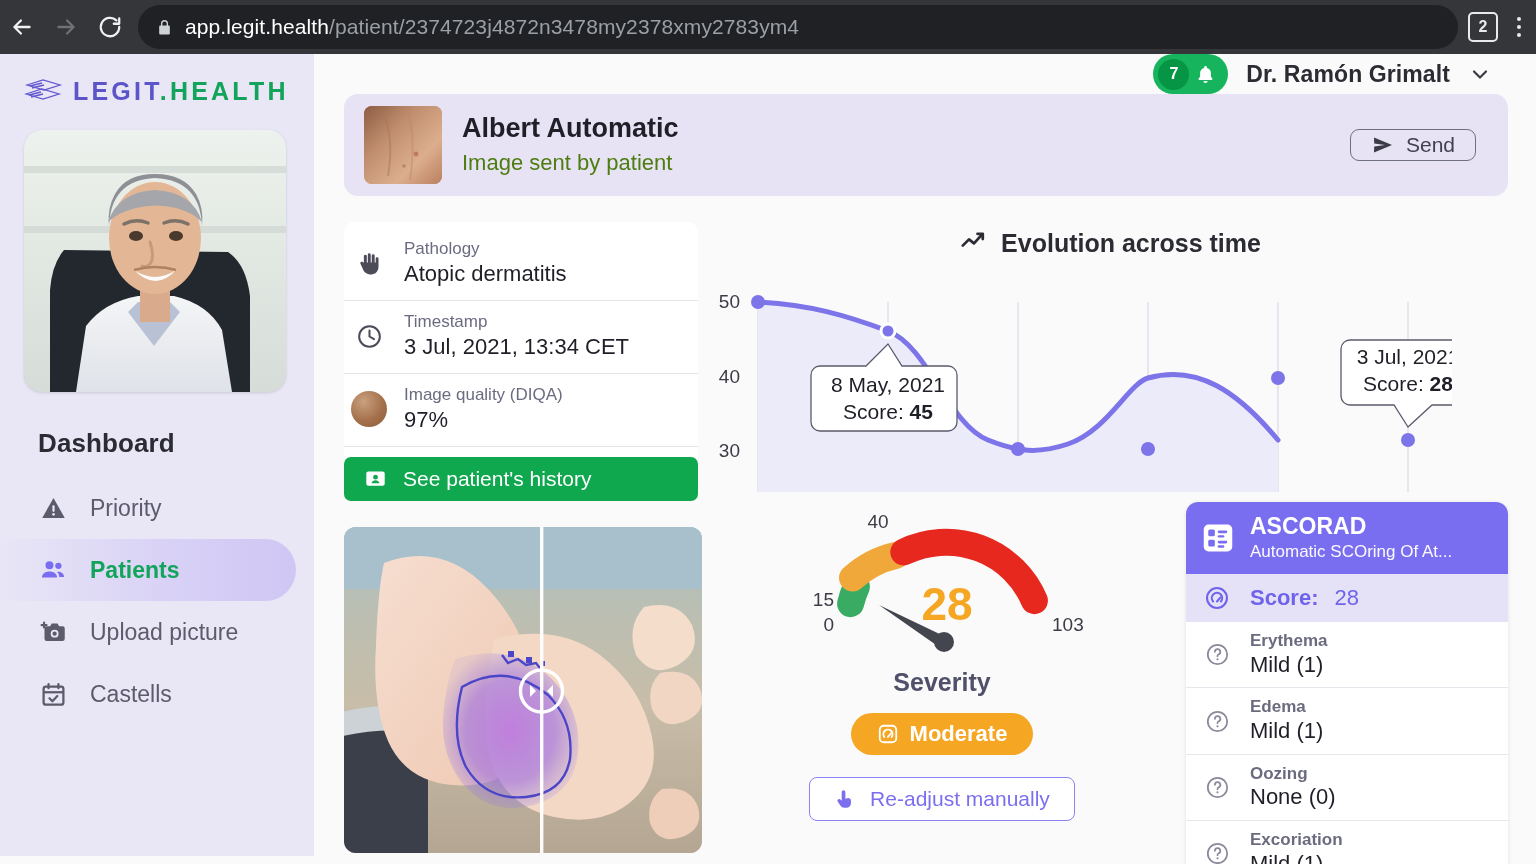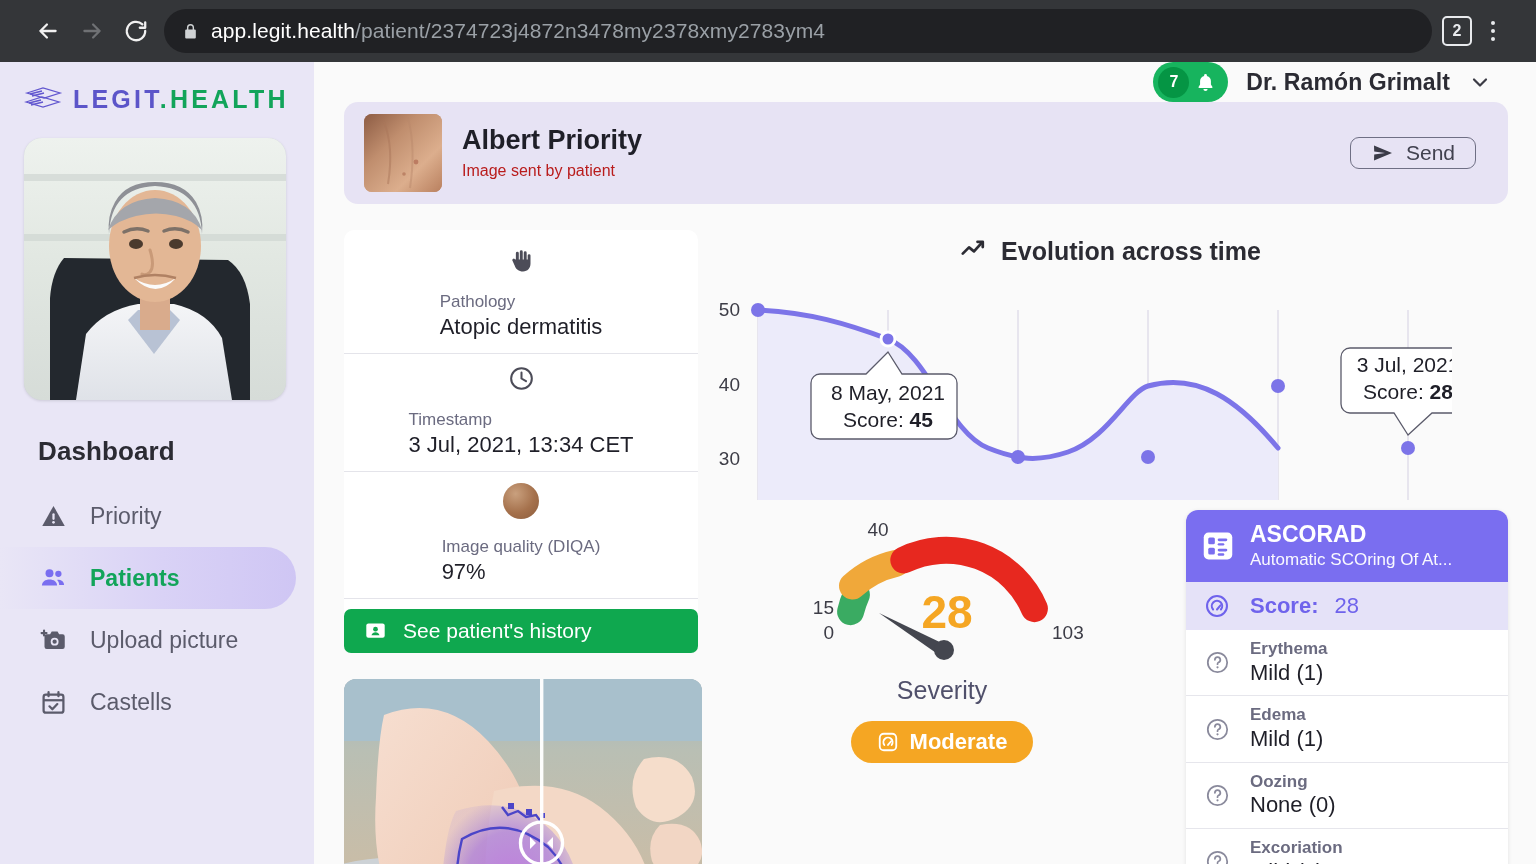--- a/index.html
+++ b/index.html
@@ -5,22 +5,22 @@
   * { box-sizing: border-box; margin: 0; padding: 0; }
   html, body {
     width: 1536px; height: 864px;
     overflow: hidden;
     font-family: "Liberation Sans", sans-serif;
     background: #fafafa;
   }
 
   
   .browser-bar {
-    height: 62px; background: #343639;
-    display: flex; align-items: center; gap: 0; padding: 0 26px;
+    height: 54px; background: #343639;
+    display: flex; align-items: center; gap: 0; padding: 0 0;
   }
   .nav-btn {
     width: 44px; height: 44px; display: flex; align-items: center; justify-content: center;
     color: #f1f1f1; flex: none;
   }
   .nav-btn.disabled { color: #6f7174; }
   .nav-btn svg { display: block; }
   .url-pill {
     flex: 1 1 auto; height: 44px; margin: 0 10px 0 6px;
     background: #202124; border-radius: 24px;
@@ -107,37 +107,37 @@
     background: #e7e3f4; border-radius: 14px; height: 102px;
     display: flex; align-items: center; padding: 0 32px 0 20px; gap: 20px;
     margin-bottom: 26px;
   }
   .thumb {
     width: 78px; height: 78px; border-radius: 8px; flex: none; overflow: hidden;
     background: linear-gradient(150deg,#9c6a4f 0%, #c08f71 35%, #d8a684 70%, #b97e5f 100%);
   }
   .thumb svg { display:block; width: 100%; height: 100%; }
   .pname { font-size: 27px; font-weight: 700; color: #1f1f28; line-height: 1.18; }
-  .psub { font-size: 16px; color: #b91c1c; line-height: 1.3; margin-top: 4px; }
+  .psub { font-size: 22px; color: #4d7c0f; line-height: 1.3; margin-top: 4px; }
   .hdr-spacer { flex: 1 1 auto; }
   .pill-btn {
     height: 32px; border: 1.6px solid #6f6f84; border-radius: 9px;
     background: transparent; display: flex; align-items: center; gap: 11px;
     padding: 0 20px; font-size: 21px; color: #41414f;
   }
   .pill-btn .ico { display: flex; color: #3b3b48; }
 
   
   .row { display: flex; gap: 14px; }
   .left-col { width: 354px; flex: none; }
 
   .info-card { background: #fff; border-radius: 10px; padding: 6px 0 0 0; }
   .info-row {
     display: flex; align-items: center; gap: 18px; padding: 11px 8px 12px 8px;
-    border-bottom: 1px solid #e4e4ea; margin: 0 0 0 0; flex-direction: column;
+    border-bottom: 1px solid #e4e4ea; margin: 0 0 0 0;
   }
   .info-row:last-of-type { border-bottom: none; }
   .info-row .ico { width: 34px; flex: none; display: flex; justify-content: center; color: #4c4c58; }
   .info-label { font-size: 17px; color: #6b6b80; line-height: 1.2; }
   .info-value { font-size: 22px; color: #1f1f28; line-height: 1.25; margin-top: 1px; }
   .diqa-dot {
     width: 36px; height: 36px; border-radius: 50%; flex: none;
     background: radial-gradient(circle at 35% 30%, #c9a07e 0%, #a5714c 55%, #8b5c3c 100%);
   }
   .green-btn {
@@ -159,21 +159,21 @@
     display: flex; align-items: center; justify-content: center; gap: 12px;
     font-size: 25px; font-weight: 700; color: #2b2b33; height: 42px;
   }
   .chart-wrap { position: relative; height: 228px; }
   .chart-wrap svg { display: block; }
 
   .lower { display: flex; gap: 14px; margin-top: 10px; }
   .gauge-col { flex: 1 1 auto; display: flex; flex-direction: column; align-items: center; min-width: 0; }
   .gauge-box { position: relative; width: 340px; height: 160px; }
   .gauge-box svg { display: block; }
-  .sev-label { font-size: 25px; font-weight: 400; color: #50506b; margin-top: 6px; }
+  .sev-label { font-size: 25px; font-weight: 700; color: #50506b; margin-top: 6px; }
   .sev-badge {
     margin-top: 16px; height: 42px; background: #f5a623; border-radius: 21px;
     display: inline-flex; align-items: center; gap: 11px; padding: 0 26px;
     color: #fff; font-size: 22px; font-weight: 700;
   }
   .sev-badge .ico { display: flex; }
   .readjust {
     margin-top: 22px; height: 44px; border: 1.6px solid #8d82f2; border-radius: 8px;
     display: inline-flex; align-items: center; gap: 14px; padding: 0 24px;
     color: #7b6ff0; font-size: 21px; background: #fff;
@@ -375,21 +375,21 @@
             </linearGradient>
               </defs>
             <rect width="78" height="78" fill="url(#skin)"></rect>
             <path d="M20 8 q10 25 4 62" stroke="#a9765a" stroke-width="2" fill="none" opacity=".5"></path>
             <path d="M44 4 q8 30 2 70" stroke="#b9876a" stroke-width="2" fill="none" opacity=".45"></path>
             <circle cx="52" cy="48" r="2.4" fill="#b06a52" opacity=".7"></circle>
             <circle cx="40" cy="60" r="1.8" fill="#ab6a50" opacity=".6"></circle>
           </svg>
         </div>
         <div>
-          <div class="pname">Albert Priority</div>
+          <div class="pname">Albert Automatic</div>
           <div class="psub">Image sent by patient</div>
         </div>
         <div class="hdr-spacer"></div>
         <div class="pill-btn">
           <span class="ico">
             <svg width="24" height="24" viewBox="0 0 24 24" fill="currentColor">
                 <path d="M3 4.5 21 12 3 19.5 3.2 13.6 14 12 3.2 10.4z"></path>
               </svg>
           </span>
           <span>Send</span>
@@ -563,20 +563,28 @@
               <div class="sev-badge">
                 <span class="ico">
                   <svg width="22" height="22" viewBox="0 0 24 24" fill="none" stroke="#ffffff" stroke-width="2">
                       <rect x="3" y="3" width="18" height="18" rx="4.5"></rect>
                       <path d="M8 15.2a5 5 0 1 1 8 0" stroke-linecap="round"></path>
                       <path d="M12 15.2l3.4-4" stroke-linecap="round"></path>
                     </svg>
                 </span>
                 <span>Moderate</span>
               </div>
+              <div class="readjust">
+                <span class="ico">
+                  <svg width="22" height="22" viewBox="0 0 24 24" fill="#7b6ff0">
+                      <path d="M10.4 2.4a2 2 0 0 1 2 2v7.4l2.2-.7a3 3 0 0 1 3.9 2.9v2.6a5 5 0 0 1-5 5h-2.3a5 5 0 0 1-4.3-2.5L4 14.7a1.8 1.8 0 0 1 2.6-2.4l1.8 1.6V4.4a2 2 0 0 1 2-2z"></path>
+                    </svg>
+                </span>
+                <span>Re-adjust manually</span>
+              </div>
             </div>
 
             <div class="ascorad">
               <div class="asc-head">
                 <span class="ico">
                   <svg width="36" height="36" viewBox="0 0 24 24" fill="#ffffff">
                       <rect x="2.5" y="3" width="19" height="18" rx="3.2"></rect>
                       <rect x="5.5" y="6.4" width="4.4" height="4.4" rx="1" fill="#7a6ef0"></rect>
                       <rect x="5.5" y="13.2" width="4.4" height="4.4" rx="1" fill="#7a6ef0"></rect>
                       <rect x="11.8" y="7" width="6.4" height="1.8" rx=".9" fill="#7a6ef0"></rect>

